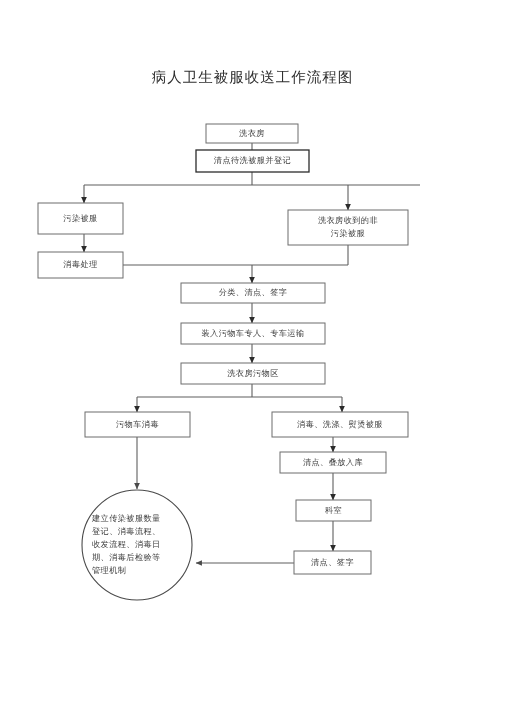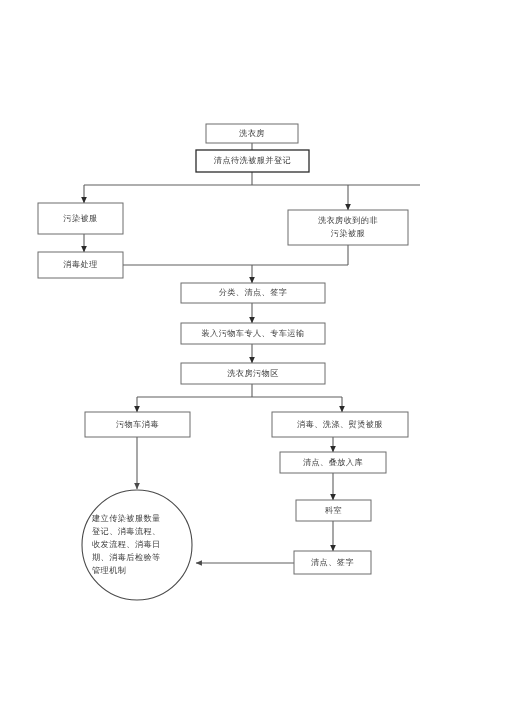--- a/index.html
+++ b/index.html
@@ -73,20 +73,21 @@
     fill: #3d3d3d;
     text-anchor: start;
     letter-spacing: 0.4px;
   }
 </style>
 </head>
 <body>
 
 <div id="page">
 
+  <div id="chart-title">病人卫生被服收送工作流程图</div>
 
   <svg id="flow" viewBox="0 0 505 714">
     <defs>
       <marker id="arrow" markerWidth="7" markerHeight="7" refX="5.4" refY="2.6" orient="auto" markerUnits="strokeWidth">
         <path d="M0,0 L0,5.2 L5.6,2.6 z" fill="#4a4a4a"></path>
       </marker>
       <marker id="arrowdark" markerWidth="7" markerHeight="7" refX="5.4" refY="2.6" orient="auto" markerUnits="strokeWidth">
         <path d="M0,0 L0,5.2 L5.6,2.6 z" fill="#2b2b2b"></path>
       </marker>
     </defs>

